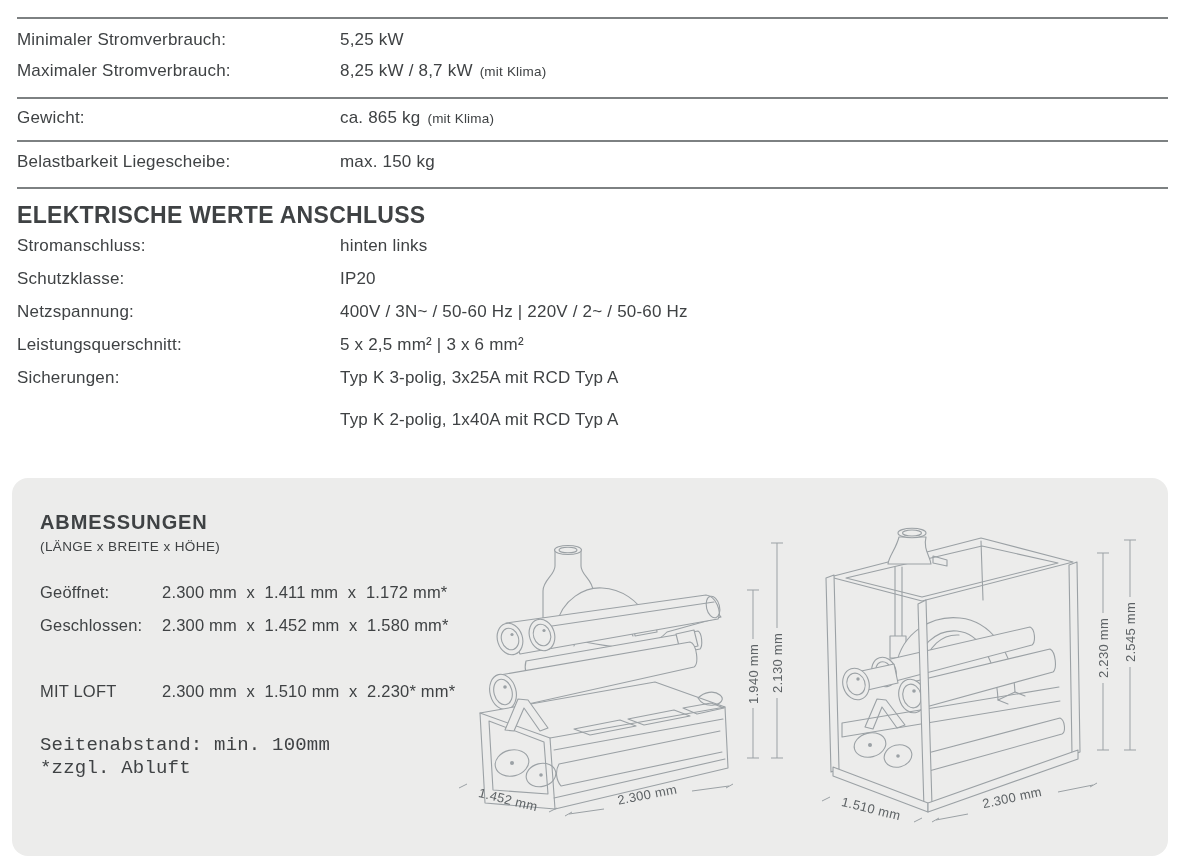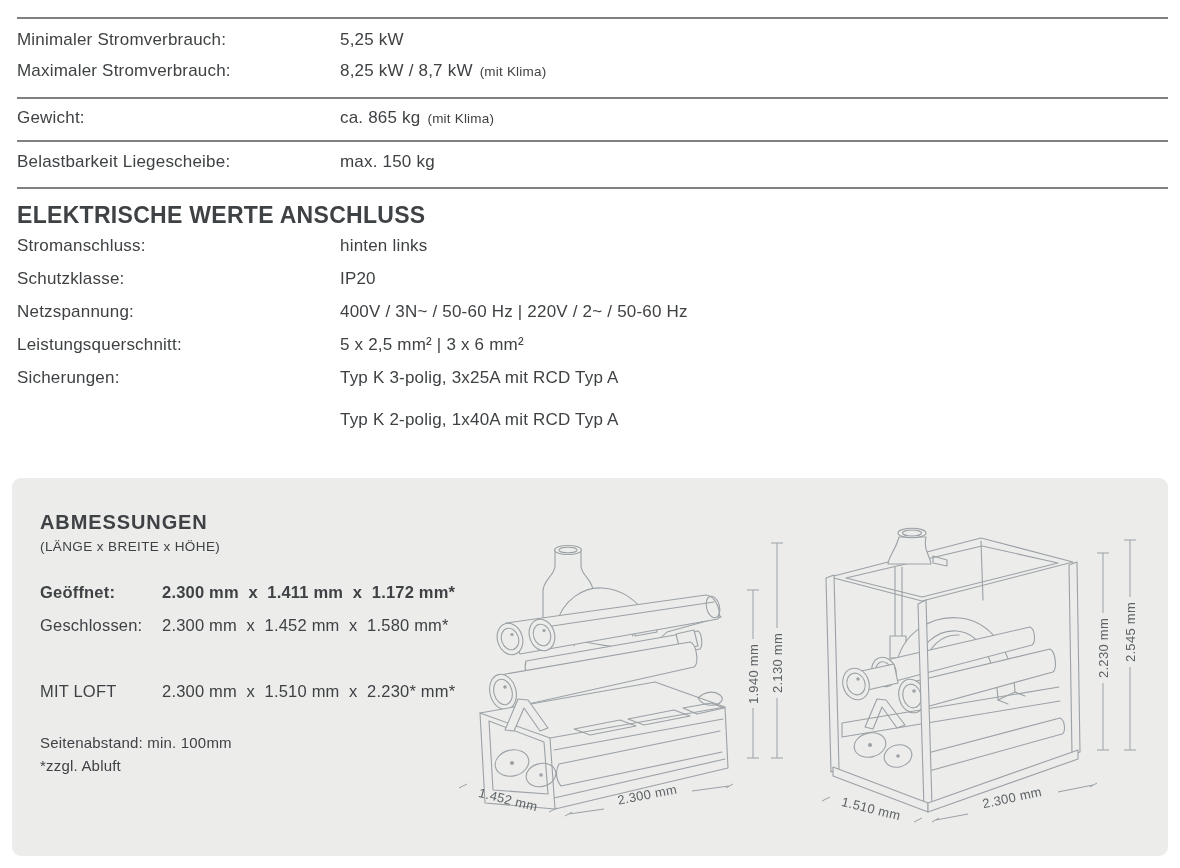--- a/index.html
+++ b/index.html
@@ -12,28 +12,28 @@
     width:1180px;height:868px;position:relative;overflow:hidden;
     background:var(--bg);color:var(--text);
     font-family:"Liberation Sans",sans-serif;font-size:17px;letter-spacing:.2px;
   }
   .rule{position:absolute;left:17px;width:1151px;height:2px;background:var(--rule);}
   .row{position:absolute;left:0;width:996px;height:22px;}
   .row .label{position:absolute;left:17px;white-space:nowrap;}
   .row .value{position:absolute;left:340px;white-space:nowrap;}
   .note{font-size:13.5px;margin-left:7px;}
   .sec-heading{position:absolute;left:17px;font-weight:bold;font-size:23px;letter-spacing:.3px;white-space:nowrap;}
-  .panel{position:absolute;left:12px;top:478px;width:1156px;height:378px;background:var(--panel-bg);border-radius:9px;}
+  .panel{position:absolute;left:12px;top:478px;width:1156px;height:378px;background:var(--panel-bg);border-radius:16px;}
   .panel-title{position:absolute;left:28px;top:33px;font-size:20px;font-weight:bold;letter-spacing:.9px;}
   .panel-subtitle{position:absolute;left:28px;top:61px;font-size:13.5px;letter-spacing:.4px;}
   .dim-row{position:absolute;left:0;width:480px;height:22px;font-size:16.5px;}
   .dim-row .dim-label{position:absolute;left:28px;white-space:nowrap;}
   .dim-row .dim-value{position:absolute;left:150px;white-space:pre;}
-  .dim-row.bold{font-weight:bold;}
-  .panel-note{position:absolute;left:28px;font-size:15px;white-space:nowrap;}
+  .dim-row.bold{font-weight:normal;}
+  .panel-note{position:absolute;left:28px;font-size:19px;white-space:nowrap;font-family:Liberation Mono, monospace;}
   svg.sketch{position:absolute;overflow:visible;}
   .sk{stroke:var(--sketch);stroke-width:1.1;fill:none;stroke-linecap:round;stroke-linejoin:round;}
   .sk .fill{fill:var(--panel-bg);}
   .sk .dot{fill:var(--sketch);stroke:none;}
   .dim path{stroke:var(--sketch);stroke-width:1;fill:none;}
   svg text{font-family:"Liberation Sans",sans-serif;font-size:13px;fill:var(--dim-text);letter-spacing:.3px;text-anchor:middle;}
 </style>
 </head>
 <body>
 

